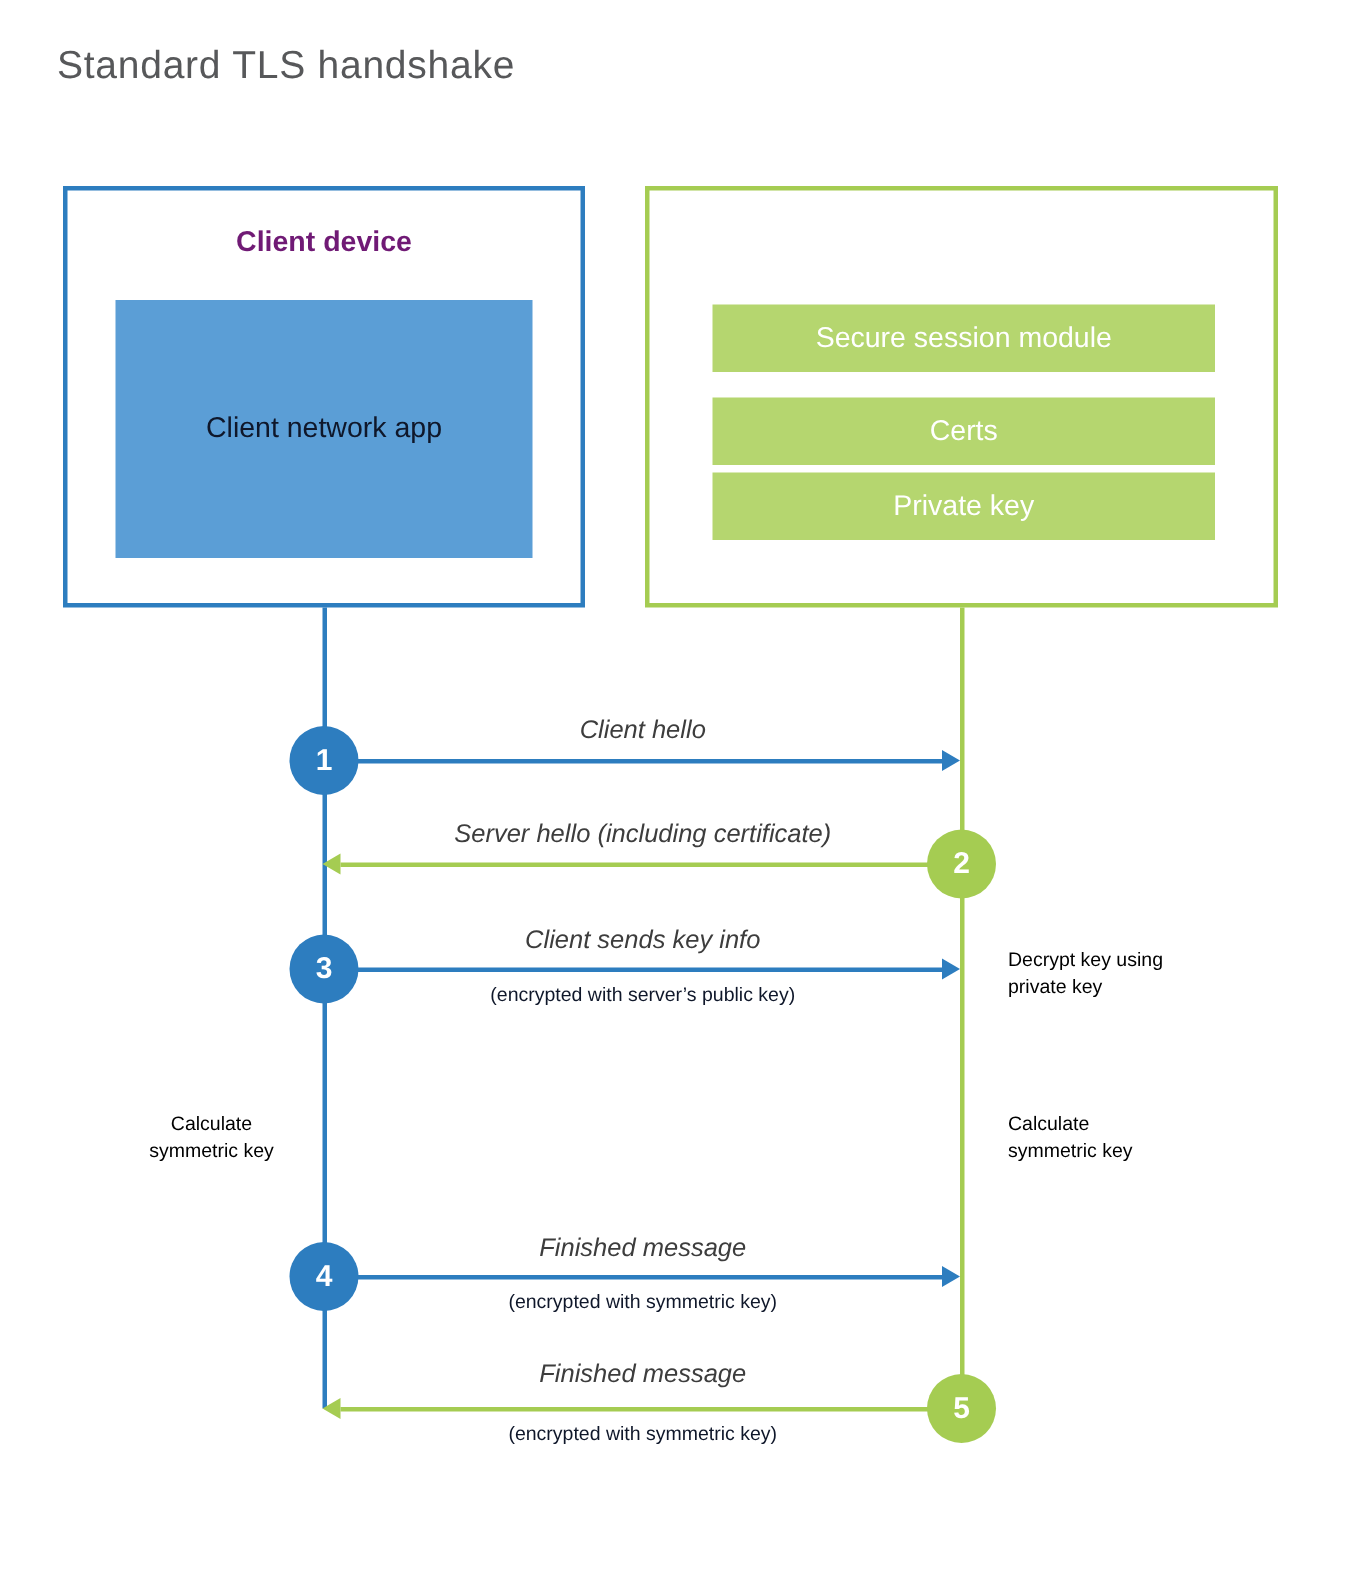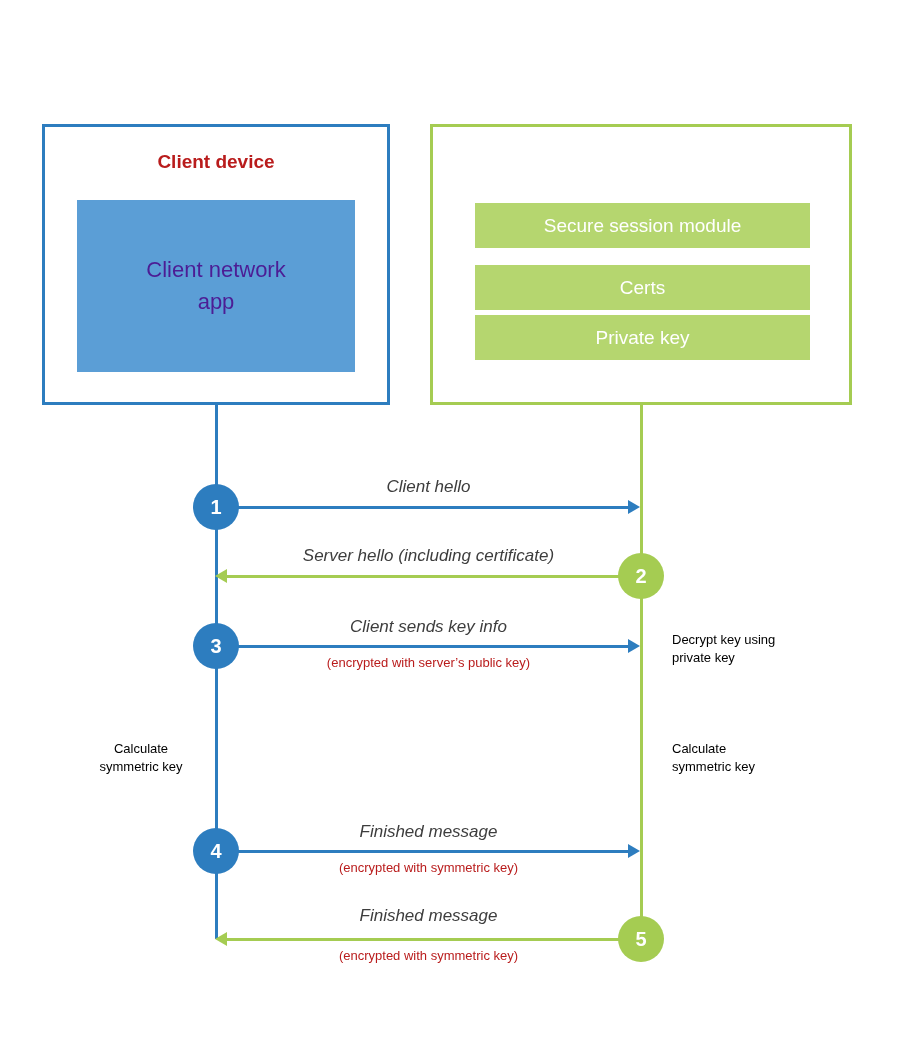--- a/index.html
+++ b/index.html
@@ -14,24 +14,24 @@
   html,body{margin:0;padding:0;background:#fff;}
   body{font-family:"Liberation Sans", sans-serif;}
   .canvas{position:relative;width:900px;height:1058px;background:#fff;overflow:hidden;}
 
   .page-title{position:absolute;left:38px;top:28px;font-size:26px;font-weight:400;color:var(--title_gray);letter-spacing:0.5px;}
 
   
   .pbox{position:absolute;top:124px;height:281px;background:#fff;border:3px solid;}
   .pbox.client{left:42px;width:348px;border-color:var(--blue);}
   .pbox.server{left:430px;width:422px;border-color:var(--green);}
-  .pbox-title{position:absolute;left:0;right:0;top:24px;text-align:center;font-size:19px;font-weight:700;color:#b91c1c;}
+  .pbox-title{position:absolute;left:0;right:0;top:24px;text-align:center;font-size:19px;font-weight:700;color:#701a75;}
 
   .client-fill{position:absolute;left:32px;top:73px;width:278px;height:172px;background:var(--blue_fill);display:flex;align-items:center;justify-content:center;}
-  .client-fill span{display:block;width:160px;text-align:center;color:#4c1d95;font-size:22px;line-height:1.45;}
+  .client-fill span{display:block;width:160px;text-align:center;color:#0f172a;font-size:19px;line-height:1.45;}
 
   .server-bar{position:absolute;left:42px;width:335px;height:45px;background:var(--green_fill);display:flex;align-items:center;justify-content:center;color:#fff;font-size:19px;}
   .server-bar.b1{top:76px;}
   .server-bar.b2{top:138px;justify-content:center;}
   .server-bar.b3{top:188px;justify-content:center;}
 
   
   .lifeline{position:absolute;top:405px;width:3px;height:534px;}
   .lifeline.client{left:214.5px;background:var(--blue);}
   .lifeline.server{left:639.5px;background:var(--green);}
@@ -44,34 +44,35 @@
   
   .msg-line{position:absolute;height:3px;}
   .msg-line.blue{background:var(--blue);left:216px;width:412px;}
   .msg-line.green{background:var(--green);left:227px;width:412px;}
   .ah{position:absolute;width:0;height:0;border-top:7px solid transparent;border-bottom:7px solid transparent;}
   .ah.right{left:628px;border-left:12px solid var(--blue);}
   .ah.left{left:215px;border-right:12px solid var(--green);}
 
   
   .msg-label{position:absolute;left:216px;width:425px;text-align:center;font-size:17px;color:var(--text_dark);font-style:italic;}
-  .msg-sub{position:absolute;left:216px;width:425px;text-align:center;font-size:13px;color:#b91c1c;}
+  .msg-sub{position:absolute;left:216px;width:425px;text-align:center;font-size:13px;color:#0f172a;}
 
   
   .note{position:absolute;font-size:13px;color:#000000;line-height:1.4;}
   .note.decrypt{left:672px;top:631px;width:125px;text-align:left;}
   .note.calc-left{left:66px;top:740px;width:150px;text-align:center;}
   .note.calc-left span{display:inline-block;width:100px;}
   .note.calc-right{left:672px;top:740px;width:100px;text-align:left;}
 </style>
 </head>
 <body>
 
 <div class="canvas">
 
+  <div class="page-title">Standard TLS handshake</div>
 
   <div class="pbox client">
     <div class="pbox-title">Client device</div>
     <div class="client-fill">
       <span>Client network app</span>
     </div>
   </div>
 
   <div class="pbox server">
     <div class="server-bar b1">

